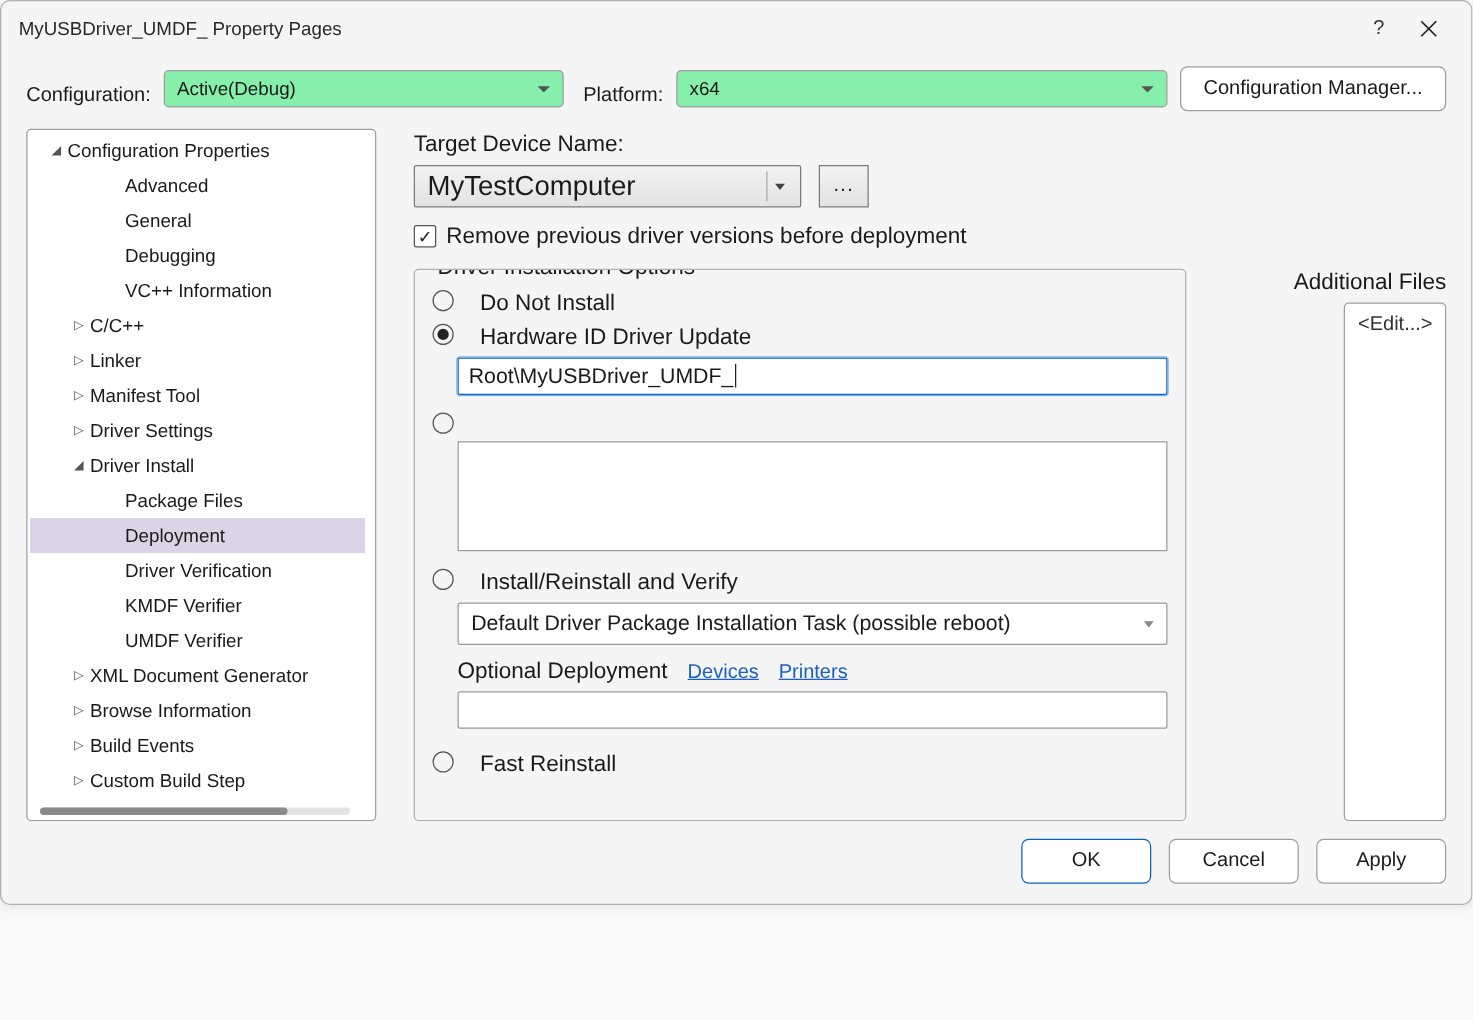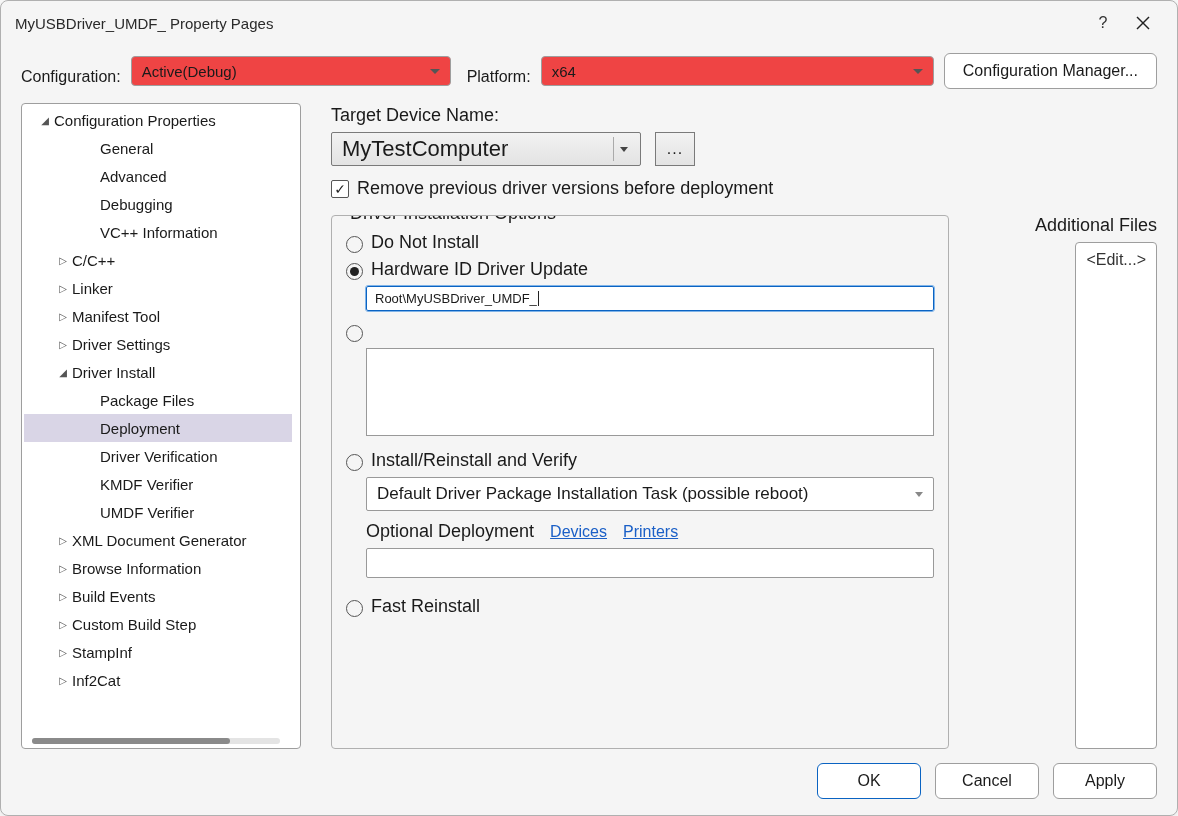--- a/index.html
+++ b/index.html
@@ -8,21 +8,21 @@
     font-family: "Segoe UI", Tahoma, sans-serif;
     font-size: 14px;
     background: #f9f9f9;
     color: #1a1a1a;
     width: 1178px;
     height: 816px;
     overflow: hidden;
   }
   .window {
     width: 1178px;
-    height: 816px;
+    height: 724px;
     background: #f5f5f5;
     border: 1px solid #b0b0b0;
     border-radius: 8px;
     display: flex;
     flex-direction: column;
     box-shadow: 0 2px 8px rgba(0,0,0,0.08);
   }
   .titlebar {
     height: 44px;
     display: flex;
@@ -45,21 +45,21 @@
     display: flex;
     align-items: center;
     gap: 10px;
     padding: 8px 20px 10px 20px;
   }
   .toprow label { font-size: 16px; margin-top: 12px; }
   .combo {
     height: 30px;
     border: 1px solid #9e9e9e;
     border-radius: 4px;
-    background: #ef4444;
+    background: #86efac;
     display: flex;
     align-items: center;
     padding: 0 28px 0 10px;
     position: relative;
     font-size: 15px;
   }
   .combo::after {
     content: "";
     position: absolute;
     right: 10px;
@@ -251,31 +251,31 @@
   .radio .dot {
     width: 9px;
     height: 9px;
     border-radius: 50%;
     background: #222;
     display: none;
   }
   .radio.checked .dot { display: block; }
   .radiorow {
     display: flex;
-    align-items: flex-end;
-    gap: 8px;
+    align-items: flex-start;
+    gap: 21px;
     font-size: 18px;
     margin-top: 6px;
   }
   .textinput {
     border: 1px solid #999;
     border-radius: 2px;
     background: #fff;
     padding: 4px 8px;
-    font-size: 13px;
+    font-size: 17px;
     width: calc(100% - 20px);
     margin-left: 20px;
     margin-top: 6px;
   }
   .textinput.active {
     border: 1px solid #0a63c2;
     outline: 1px solid #7fb3e8;
   }
   .multitext {
     border: 1px solid #999;
@@ -390,25 +390,25 @@
   <div class="body">
 
     <div class="treewrap">
       <div class="tree" id="tree">
           <div class="tree-item" style="padding-left: 14px;">
             <span class="arrow">◢</span>
             <span>Configuration Properties</span>
           </div>
           <div class="tree-item" style="padding-left: 60px;">
             <span class="arrow"></span>
+            <span>Advanced</span>
+          </div>
+          <div class="tree-item" style="padding-left: 60px;">
+            <span class="arrow"></span>
             <span>General</span>
-          </div>
-          <div class="tree-item" style="padding-left: 60px;">
-            <span class="arrow"></span>
-            <span>Advanced</span>
           </div>
           <div class="tree-item" style="padding-left: 60px;">
             <span class="arrow"></span>
             <span>Debugging</span>
           </div>
           <div class="tree-item" style="padding-left: 60px;">
             <span class="arrow"></span>
             <span>VC++ Information</span>
           </div>
           <div class="tree-item" style="padding-left: 32px;">

